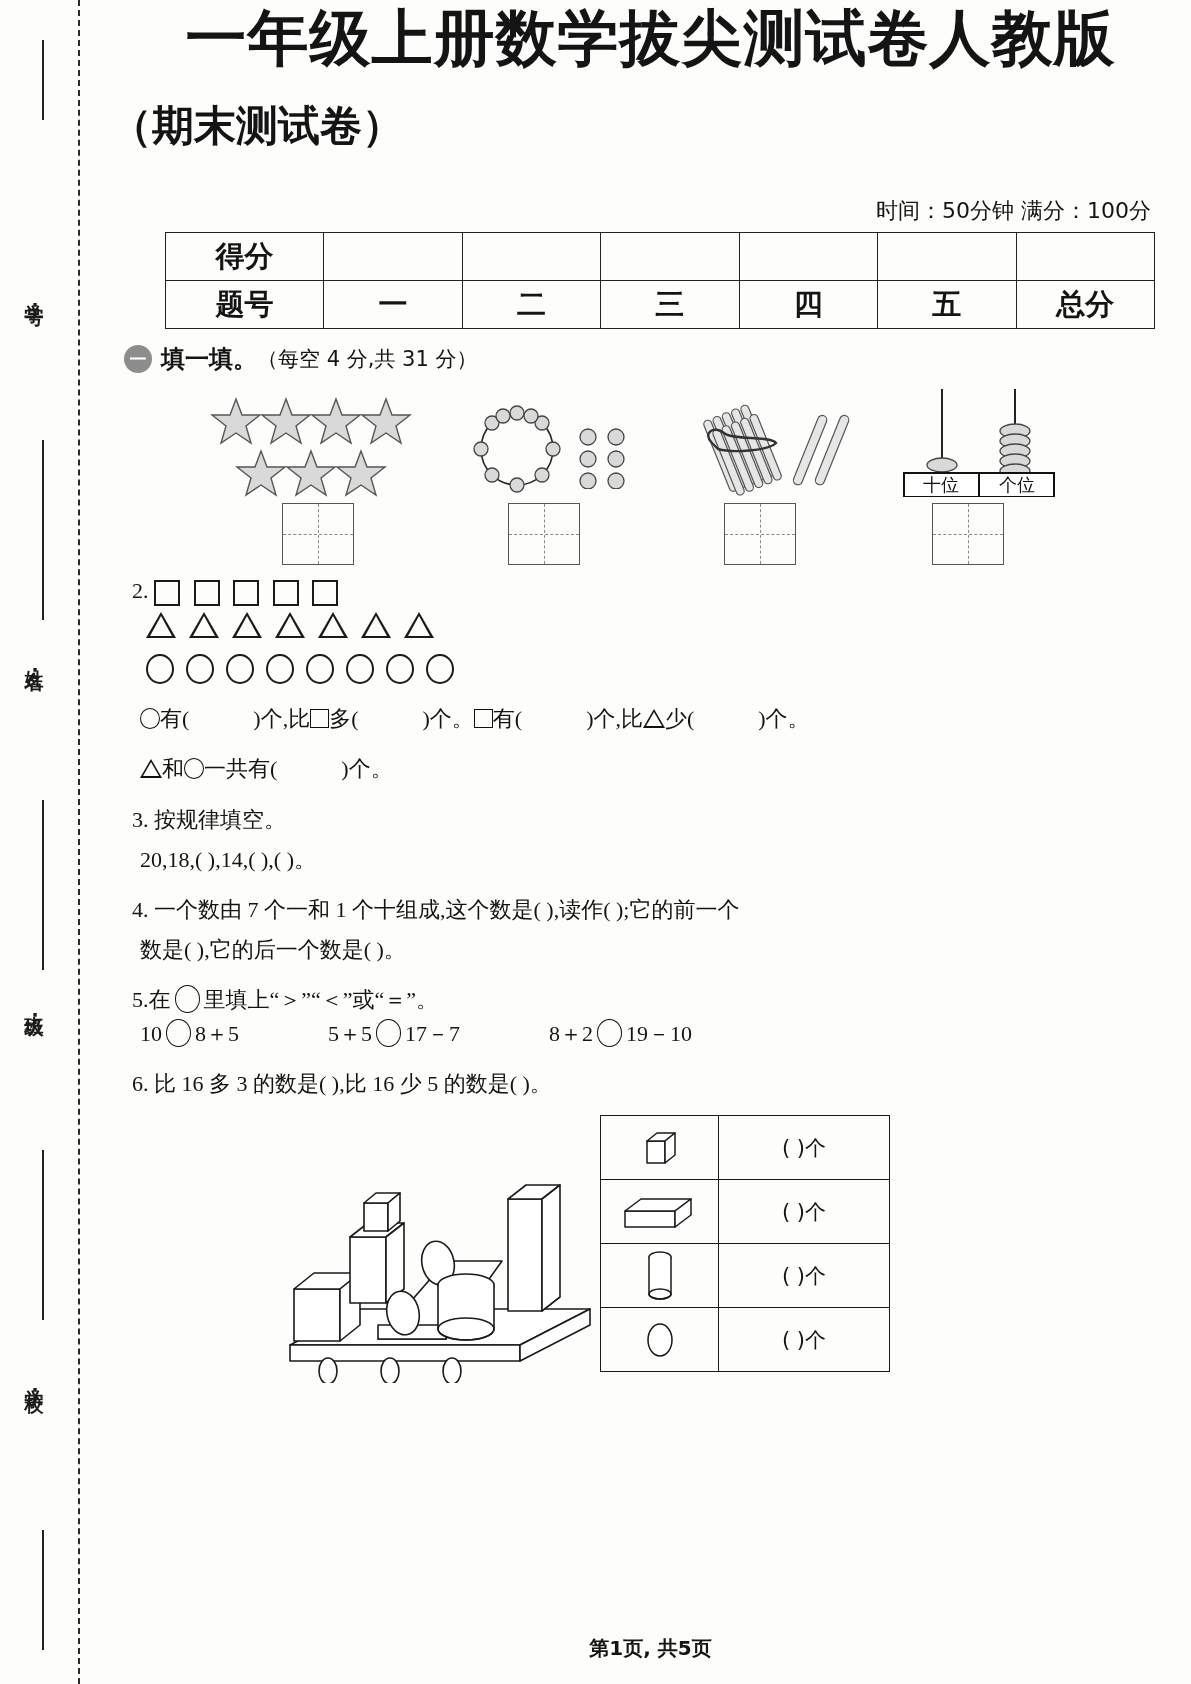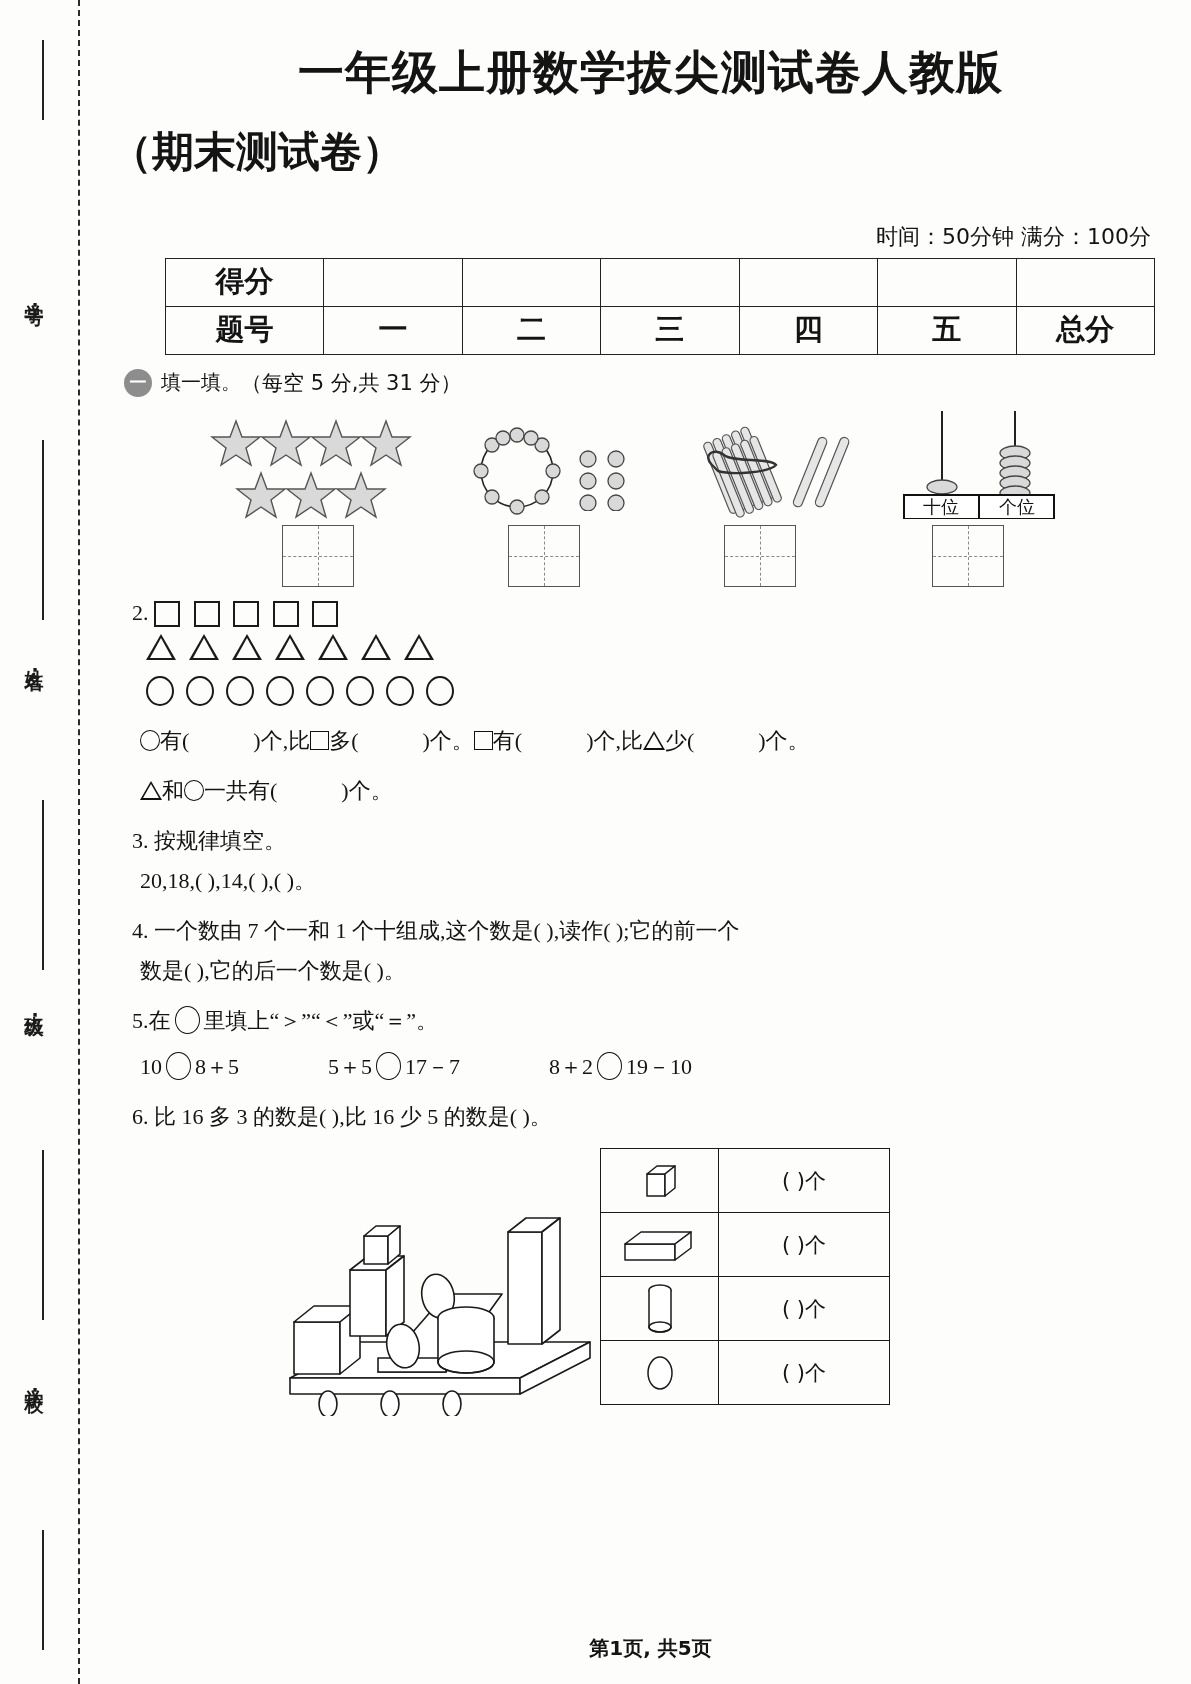--- a/index.html
+++ b/index.html
@@ -32,25 +32,24 @@
   }
   .vrule {
     position: absolute; left: 42px; width: 2px; background:#222;
   }
 
   
   .page { position: absolute; left: 110px; top: 0; width: 1081px; height: 1684px; }
 
   .title {
     text-align: center;
-    font-size: 46px;
+    font-size: 61px;
     font-weight: 700;
     font-family: "DejaVu Sans", "Liberation Sans", sans-serif;
     letter-spacing: 1px;
-    margin-top: 44px;
     line-height: 1.25;
   }
   .title2 {
     text-align: left;
     font-size: 42px;
     font-weight: 700;
     font-family: "DejaVu Sans", "Liberation Sans", sans-serif;
     margin-top: 22px;
   }
 
@@ -87,21 +86,21 @@
     font-family: "DejaVu Sans", "Liberation Sans", sans-serif;
   }
   .bullet {
     width: 28px; height: 28px; border-radius: 50%;
     background: #8d8d8d;
     color: #fff; font-size: 17px;
     display: inline-flex; align-items: center; justify-content: center;
     margin-right: 9px;
     font-weight: 700;
   }
-  .sec-head b { font-size: 20px; font-weight: 400; }
+  .sec-head b { font-size: 24px; font-weight: 700; }
   .sec-head .pts { font-size: 21px; font-weight: 400; }
 
   .q { margin: 16px 0 0 22px; font-size: 22px; line-height: 1.55; }
   .q .num { font-weight: 400; }
   .indent { margin-left: 30px; }
   .blank { display:inline-block; width: 64px; }
 
   
   .fig1 { position: relative; height: 185px; margin-top: 10px; }
   .grid-box {
@@ -212,21 +211,21 @@
         <td>五</td>
         <td>总分</td>
       </tr>
     </tbody>
       </table>
   </div>
 
   <div class="sec-head">
     <span class="bullet">一</span>
     <b>填一填。</b>
-    <span class="pts">（每空 5 分,共 31 分）</span>
+    <span class="pts">（每空 4 分,共 31 分）</span>
   </div>
 
 
   <div class="fig1">
 
     <svg class="inline-svg" style="position:absolute;left:100px;top:10px;" width="220" height="110" viewBox="0 0 220 110">
       <g fill="#d9d9d9" stroke="#555" stroke-width="1.4">
         <polygon points="26,4 32,20 50,20 36,31 41,48 26,38 11,48 16,31 2,20 20,20"></polygon>
         <polygon points="76,4 82,20 100,20 86,31 91,48 76,38 61,48 66,31 52,20 70,20"></polygon>
         <polygon points="126,4 132,20 150,20 136,31 141,48 126,38 111,48 116,31 102,20 120,20"></polygon>
@@ -353,21 +352,21 @@
 
   <div class="q">
     <span class="num">4.</span>
     <span>一个数由 7 个一和 1 个十组成,这个数是(      ),读作(      );它的前一个</span>
   </div>
   <div class="q indent" style="margin-top:6px;">数是(      ),它的后一个数是(      )。</div>
 
   <div class="q">
     <span class="num">5.</span><span>在</span><span class="cmp-o"></span><span>里填上“＞”“＜”或“＝”。</span>
   </div>
-  <div class="q indent" style="margin-top:12px;">
+  <div class="q indent" style="margin-top:0;">
     <span><span>10</span><span class="cmp-o"></span><span>8＋5</span></span>
     <span style="display:inline-block;width:78px;"></span>
     <span><span>5＋5</span><span class="cmp-o"></span><span>17－7</span></span>
     <span style="display:inline-block;width:78px;"></span>
     <span><span>8＋2</span><span class="cmp-o"></span><span>19－10</span></span>
   </div>
 
   <div class="q">
     <span class="num">6.</span>
     <span>比 16 多 3 的数是(      ),比 16 少 5 的数是(      )。</span>

